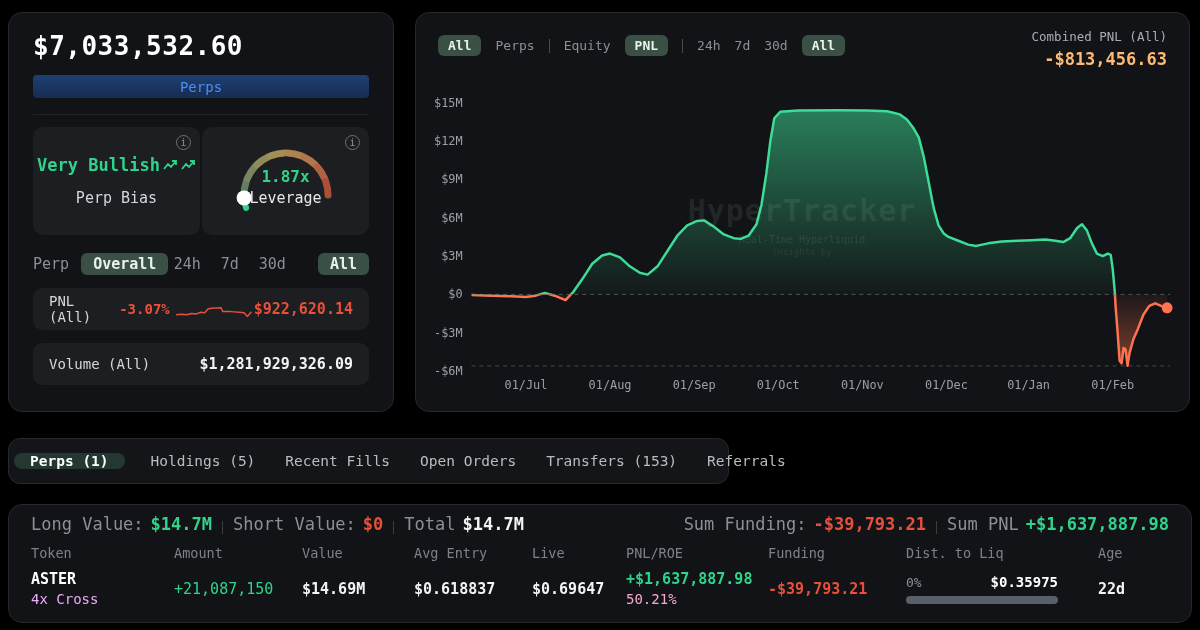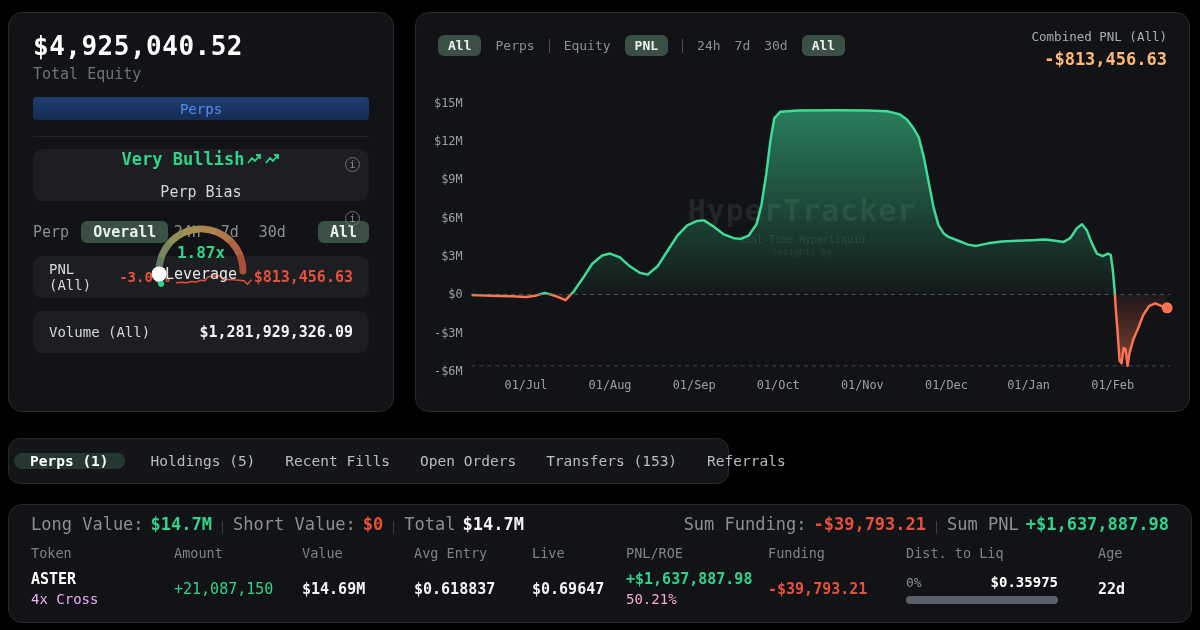--- a/index.html
+++ b/index.html
@@ -8,21 +8,21 @@
   .panel { position:absolute; background:#121316; border:1px solid #26282c; border-radius:14px; }
 
   
   #left-panel { left:8px; top:12px; width:386px; height:400px; padding:18px 24px; }
   .equity-value { color:#fff; font-size:26px; font-weight:bold; letter-spacing:.5px; }
   .equity-label { color:#6f7277; font-size:15px; margin-top:4px; }
   .perps-btn { margin-top:14px; height:23px; width:100%; border:0; border-radius:4px;
     background:linear-gradient(180deg,#1e3f72,#162c52); color:#4d8ef5; font-size:14px;
     font-family:inherit; display:flex; align-items:center; justify-content:center; cursor:pointer; }
   .divider { border-top:1px solid #232426; margin-top:16px; }
-  .cards { display:flex; gap:2px; margin-top:12px;flex-direction:column; }
+  .cards { display:flex; gap:2px; margin-top:12px; }
   .card { flex:1; height:108px; background:#1c1e21; border-radius:10px; position:relative; }
   .info-icon { position:absolute; top:8px; right:9px; width:15px; height:15px; border:1.5px solid #707070;
     border-radius:50%; color:#909090; font-size:10px; display:flex; align-items:center; justify-content:center; }
   .info-icon::before { content:"i"; }
   .bias-card { display:flex; flex-direction:column; align-items:center; justify-content:center; gap:14px; }
   .bias-value { color:#2fd38a; font-size:17px; font-weight:bold; display:flex; align-items:center; gap:3px; }
   .bias-label { color:#d3d6da; font-size:15px; }
   .gauge-wrap { position:relative; width:100%; height:100%; }
   .gauge-svg { position:absolute; left:50%; transform:translateX(-50%); top:12px; }
   .gauge-value { position:absolute; top:40px; width:100%; text-align:center; color:#2fd38a; font-weight:bold; font-size:16px; }
@@ -82,22 +82,21 @@
   .fund-cell { color:#e8503a; font-weight:bold; }
   .dist-top { display:flex; justify-content:space-between; width:152px; align-items:baseline; }
   .dist-pct { color:#8b9096; font-size:13px; }
   .dist-price { color:#fff; font-weight:bold; font-size:14px; }
   .dist-bar { width:152px; height:8px; background:#596069; border-radius:4px; margin-top:6px; }
 </style>
 </head>
 <body>
 
 <div class="panel" id="left-panel">
-  <div class="equity-value">$4,925,040.52</div>
-  <div class="equity-label">Total Equity</div>
+  <div class="equity-value">$7,033,532.60</div>
   <button class="perps-btn">Perps</button>
   <div class="divider"></div>
 
   <div class="cards">
     <div class="card bias-card">
       <span class="info-icon"></span>
       <div class="bias-value">
         <span>Very Bullish</span>
         <svg width="15" height="13" viewBox="0 0 15 13">
             <path d="M1 10 L5 5 L8 8 L13 2 M9 2 h4 v4" stroke="#2fd38a" stroke-width="1.8" fill="none"></path>
@@ -139,21 +138,21 @@
       <span class="pill">All</span>
     </span>
   </div>
 
   <div class="stat-row">
     <span class="stat-label">PNL (All)</span>
     <span class="stat-pct neg">-3.07%</span>
     <svg class="spark" width="95" height="26" viewBox="0 0 95 26">
         <path d="M0 20L7 19.5L13 20L19 18.5L25 19L30 17L35 17.5L39 13L43 12L55 11.5L57 16L65 16L71 16.5L77 17L83 17.5L87 22L92 16.5" fill="none" stroke="#e8503a" stroke-width="1.8" stroke-linejoin="round"></path>
       </svg>
-    <span class="stat-value neg">$813,456.63</span>
+    <span class="stat-value neg">$922,620.14</span>
   </div>
   <div class="stat-row">
     <span class="stat-label">Volume (All)</span>
     <span class="stat-value white">$1,281,929,326.09</span>
   </div>
 </div>
 
 <div class="panel" id="right-panel">
   <div class="chart-header">
     <div class="chart-filters">

